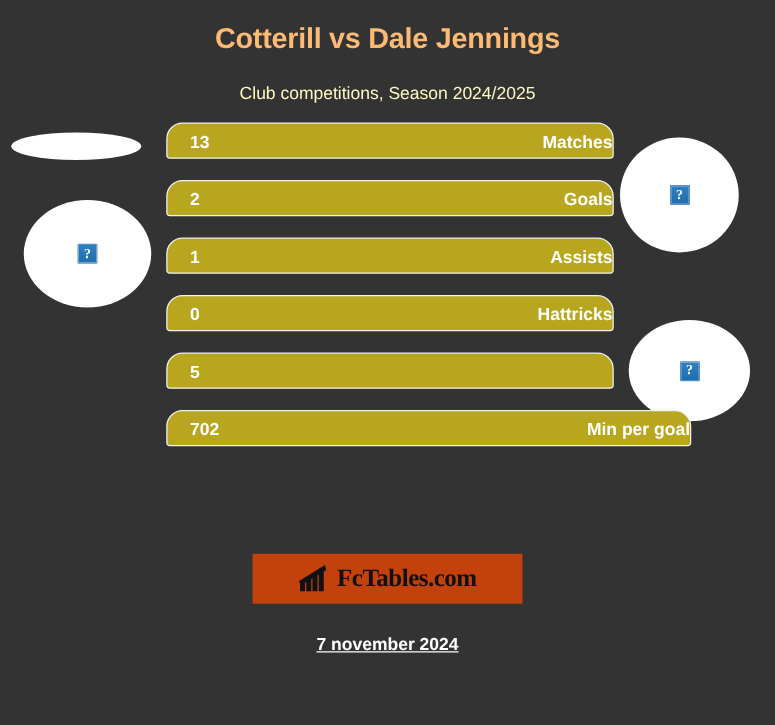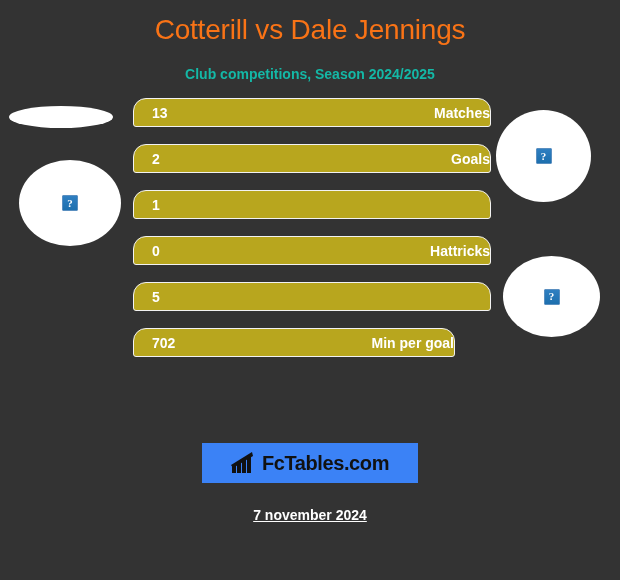--- a/index.html
+++ b/index.html
@@ -16,32 +16,32 @@
     position: relative;
   }
 
   
   .header {
     width: 620px;
     padding-top: 10px;
     text-align: center;
   }
   .title {
-    color: #f97316;
-    font-size: 28px;
-    font-weight: normal;
+    color: #fdba74;
+    font-size: 23px;
+    font-weight: bold;
     letter-spacing: -0.2px;
     line-height: 40px;
     margin: 0;
     white-space: nowrap;
   }
   .subtitle {
-    color: #14b8a6;
-    font-size: 14px;
-    font-weight: bold;
+    color: #fef9c3;
+    font-size: 14px;
+    font-weight: normal;
     line-height: 20px;
     margin: 14px 0 0 0;
   }
 
   
   .compare {
     position: relative;
     width: 620px;
     height: 330px;
     margin-top: 14px;
@@ -128,24 +128,25 @@
     text-align: center;
     position: absolute;
     left: 0;
     top: 443px;
   }
   .logo-box {
     display: inline-flex;
     align-items: center;
     justify-content: center;
     gap: 5px;
-    background: #3b82f6;
+    background: #c2410c;
     width: 216px;
     height: 40px;
     box-sizing: border-box;
+    font-family: Liberation Serif, serif;
   }
   .logo-icon {
     display: block;
   }
   .logo-text {
     color: #111111;
     font-size: 20px;
     font-weight: bold;
     letter-spacing: -0.4px;
     line-height: 1;
@@ -193,39 +194,40 @@
     <div class="bar-row">
       <div class="bar" style="width:358px">
         <span class="bar-value">2</span>
         <span class="bar-label">Goals</span>
       </div>
     </div>
 
     <div class="bar-row">
       <div class="bar" style="width:358px">
         <span class="bar-value">1</span>
+        <span class="bar-label">Assists</span>
       </div>
     </div>
 
     <div class="bar-row">
       <div class="bar" style="width:358px">
         <span class="bar-value">0</span>
         <span class="bar-label">Hattricks</span>
       </div>
     </div>
 
 
     <div class="bar-row">
       <div class="bar" style="width:358px">
         <span class="bar-value">5</span>
       </div>
     </div>
 
     <div class="bar-row">
-      <div class="bar" style="width:322px">
+      <div class="bar" style="width:420px">
         <span class="bar-value">702</span>
         <span class="bar-label">Min per goal</span>
       </div>
     </div>
 
   </div>
 </div>
 
 <div class="footer">
   <div class="logo-box">

